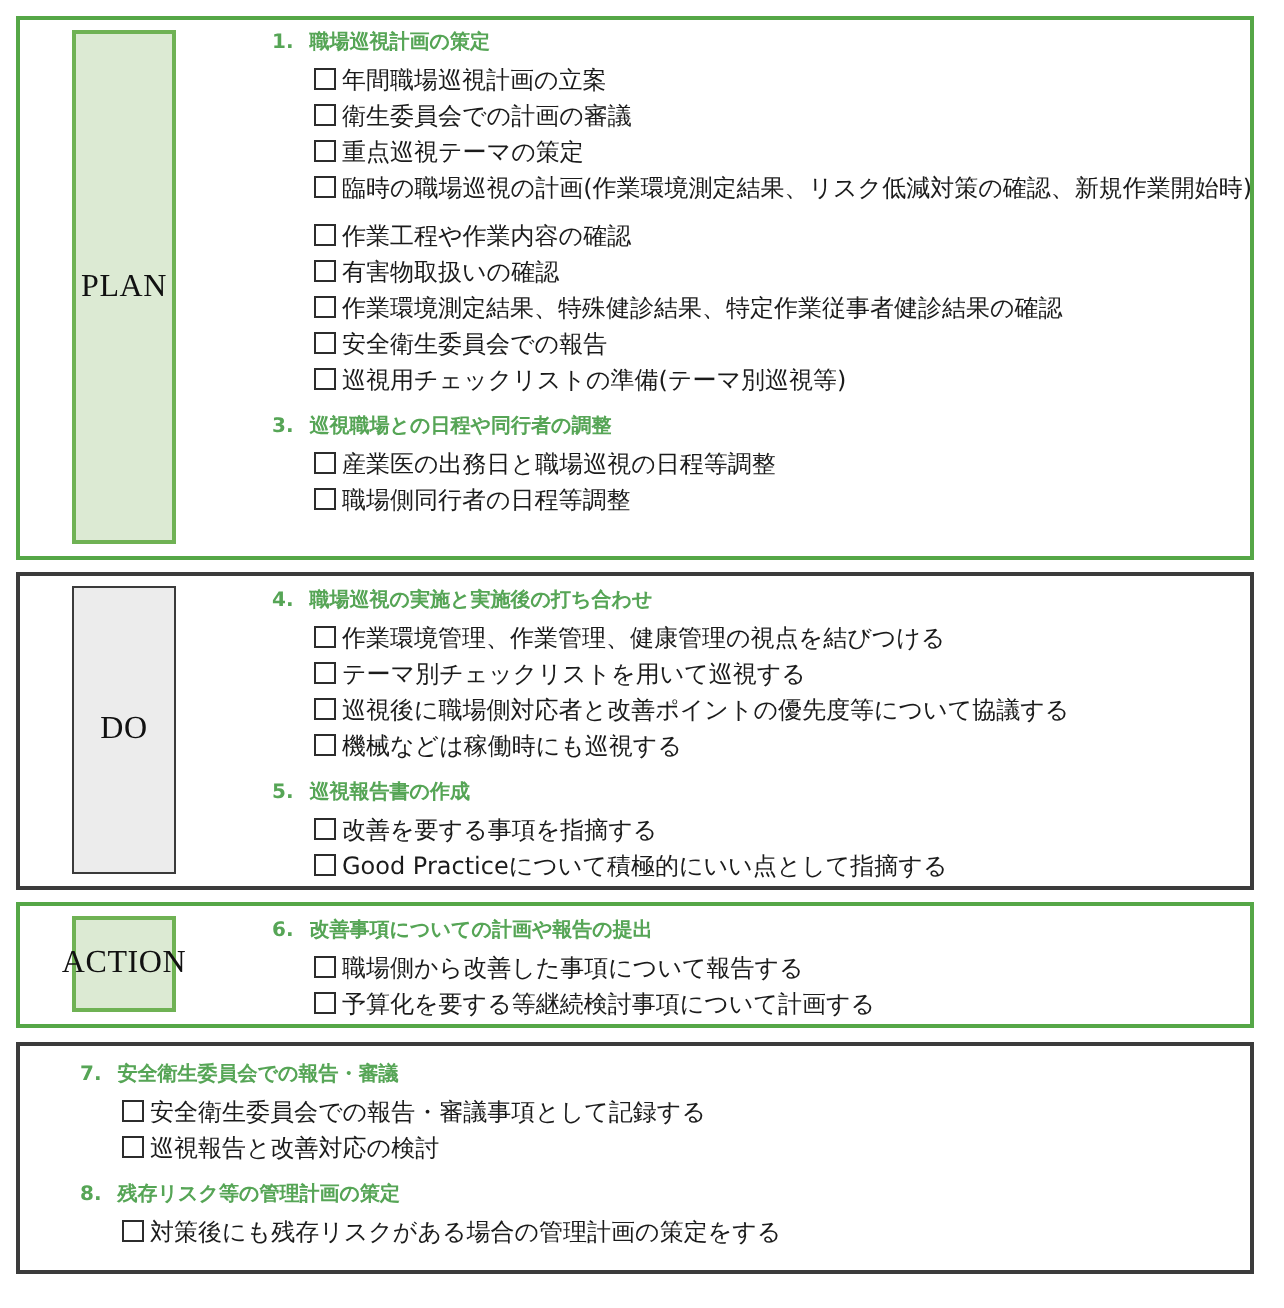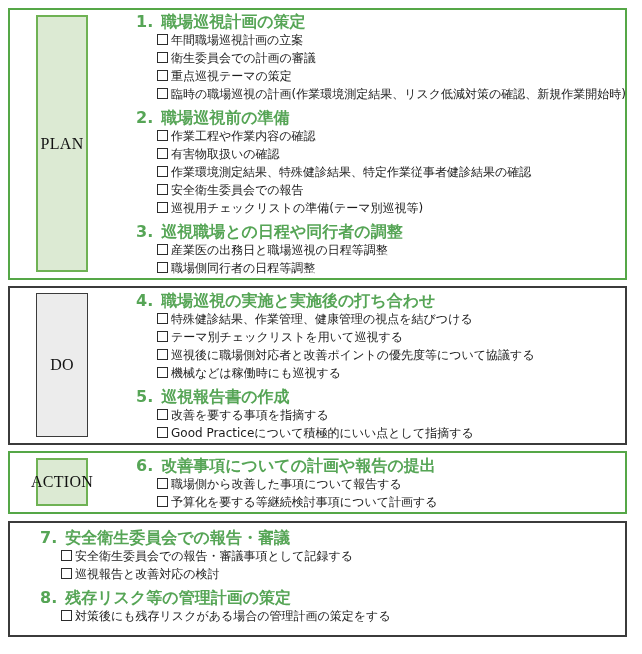--- a/index.html
+++ b/index.html
@@ -66,21 +66,21 @@
   }
   .sec-plan   .content { padding-top: 3px; }
   .sec-do     .content { padding-top: 4px; }
   .sec-check  .content { padding-top: 4px; }
   .sec-action .content { padding-top: 6px; }
 
   .group + .group { margin-top: 6px; }
 
   .heading {
     line-height: 18px;
-    font-size: 16px;
+    font-size: 10px;
     font-weight: bold;
     color: var(--green-accent);
     white-space: nowrap;
   }
   .heading .num { margin-right: 8px; }
 
   .item {
     display: flex;
     align-items: flex-start;
     line-height: 18px;
@@ -124,21 +124,20 @@
             <div class="item">
               <span class="cb"></span>
               <span class="itxt">重点巡視テーマの策定</span>
             </div>
             <div class="item">
               <span class="cb"></span>
               <span class="itxt">臨時の職場巡視の計画(作業環境測定結果、リスク低減対策の確認、新規作業開始時)</span>
             </div>
           </div>
           <div class="group">
-            <div class="heading"><span class="num">2.</span><span class="ttl">職場巡視前の準備</span></div>
             <div class="item">
               <span class="cb"></span>
               <span class="itxt">作業工程や作業内容の確認</span>
             </div>
             <div class="item">
               <span class="cb"></span>
               <span class="itxt">有害物取扱いの確認</span>
             </div>
             <div class="item">
               <span class="cb"></span>
@@ -170,21 +169,21 @@
         <div class="labelcol">
           <div class="phasebox">
             <span class="phasetext">DO</span>
           </div>
         </div>
         <div class="content">
           <div class="group">
             <div class="heading"><span class="num">4.</span><span class="ttl">職場巡視の実施と実施後の打ち合わせ</span></div>
             <div class="item">
               <span class="cb"></span>
-              <span class="itxt">特殊健診結果、作業管理、健康管理の視点を結びつける</span>
+              <span class="itxt">作業環境管理、作業管理、健康管理の視点を結びつける</span>
             </div>
             <div class="item">
               <span class="cb"></span>
               <span class="itxt">テーマ別チェックリストを用いて巡視する</span>
             </div>
             <div class="item">
               <span class="cb"></span>
               <span class="itxt">巡視後に職場側対応者と改善ポイントの優先度等について協議する</span>
             </div>
             <div class="item">

